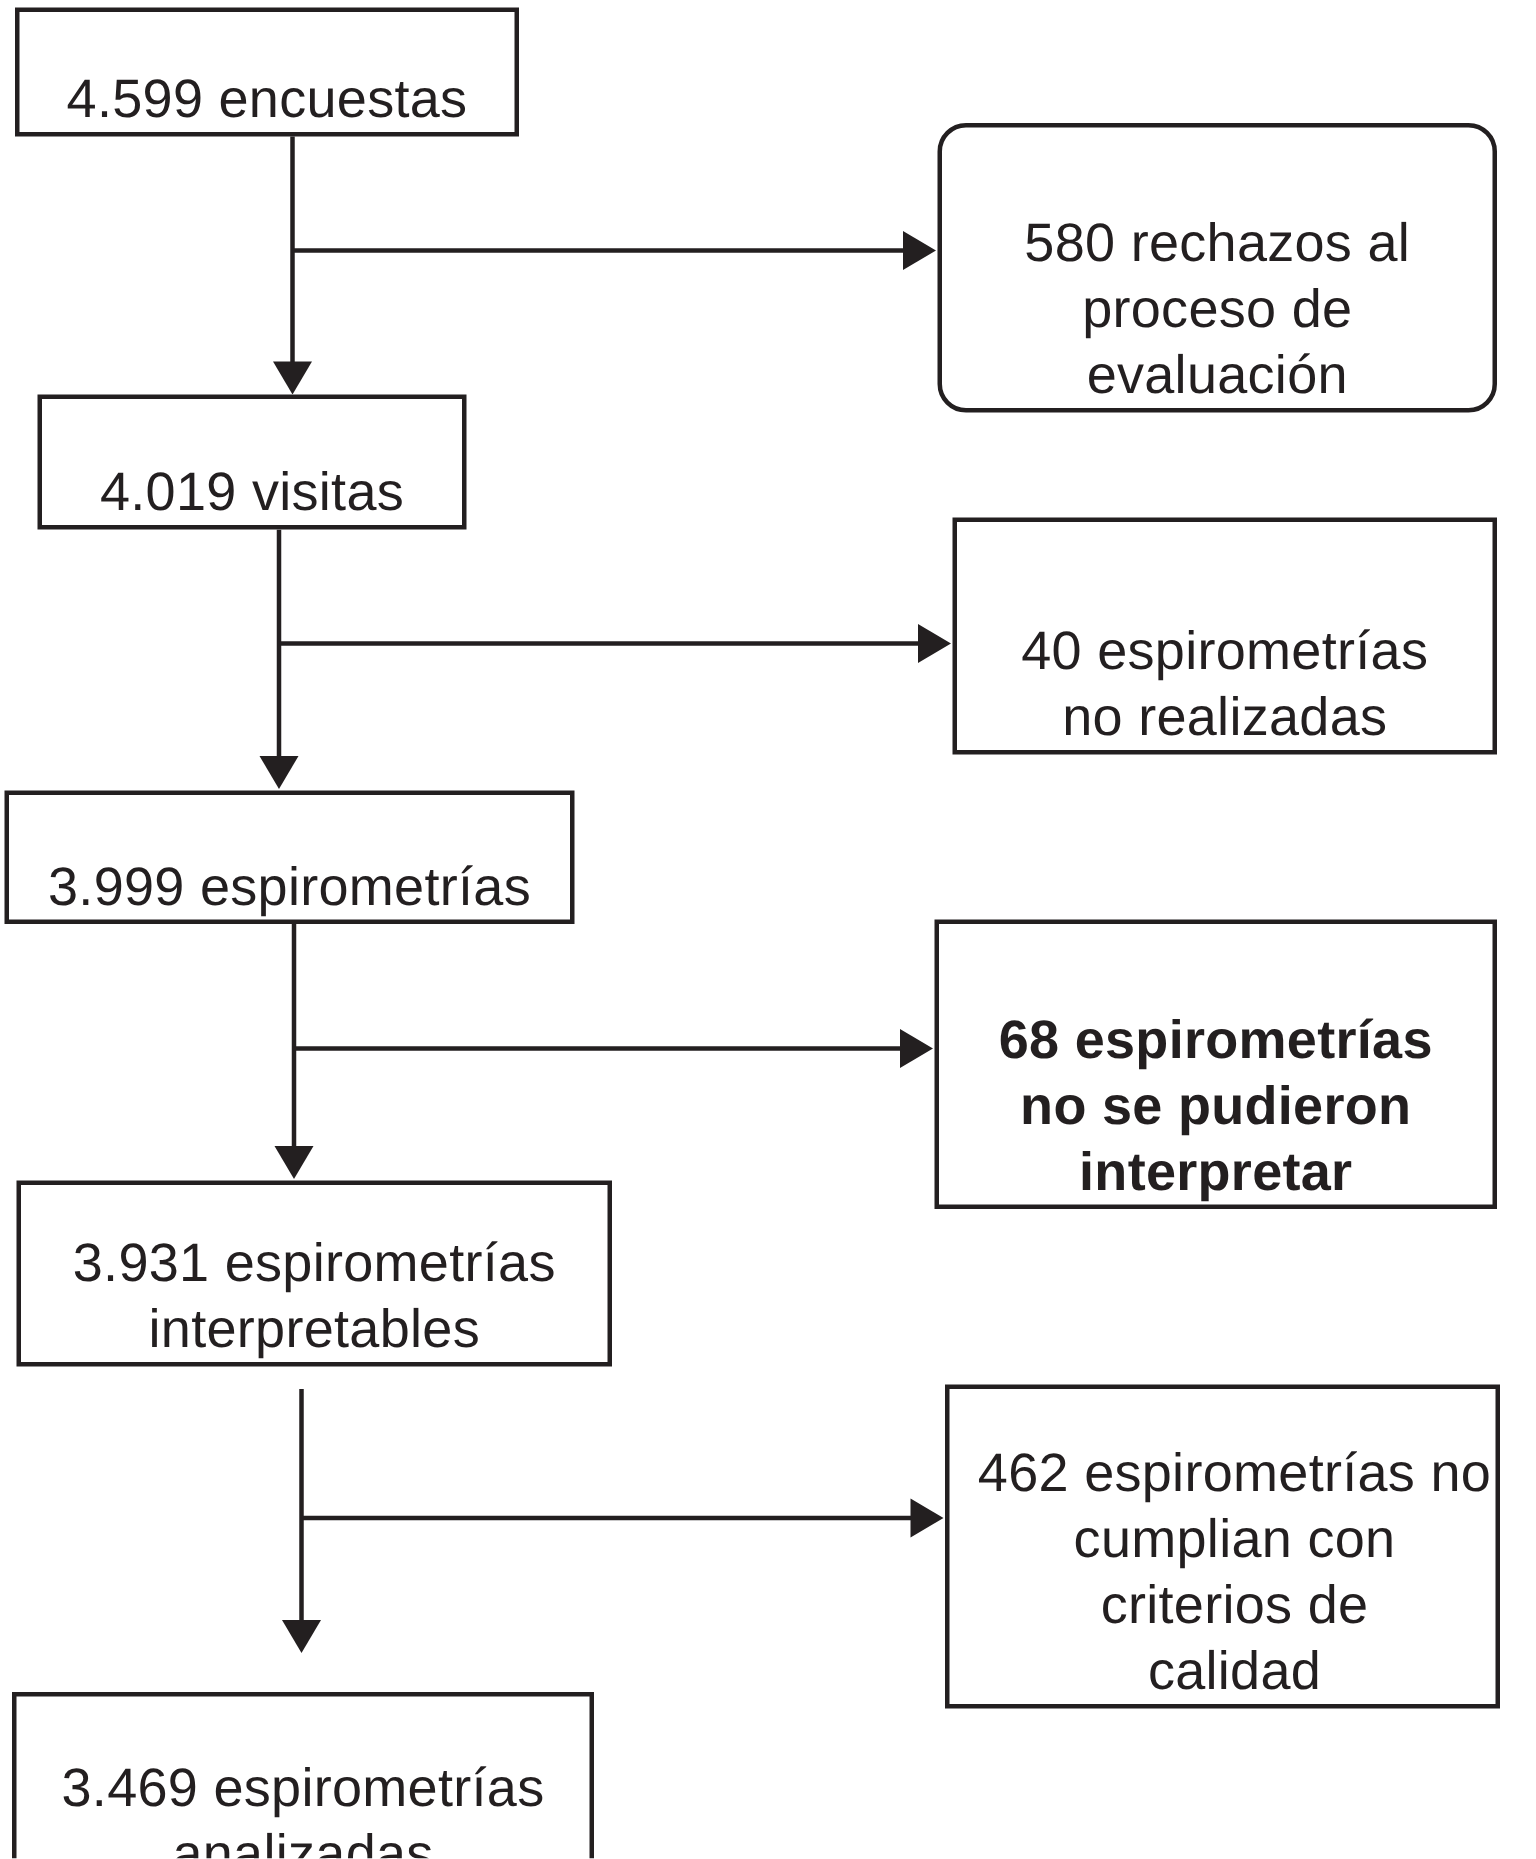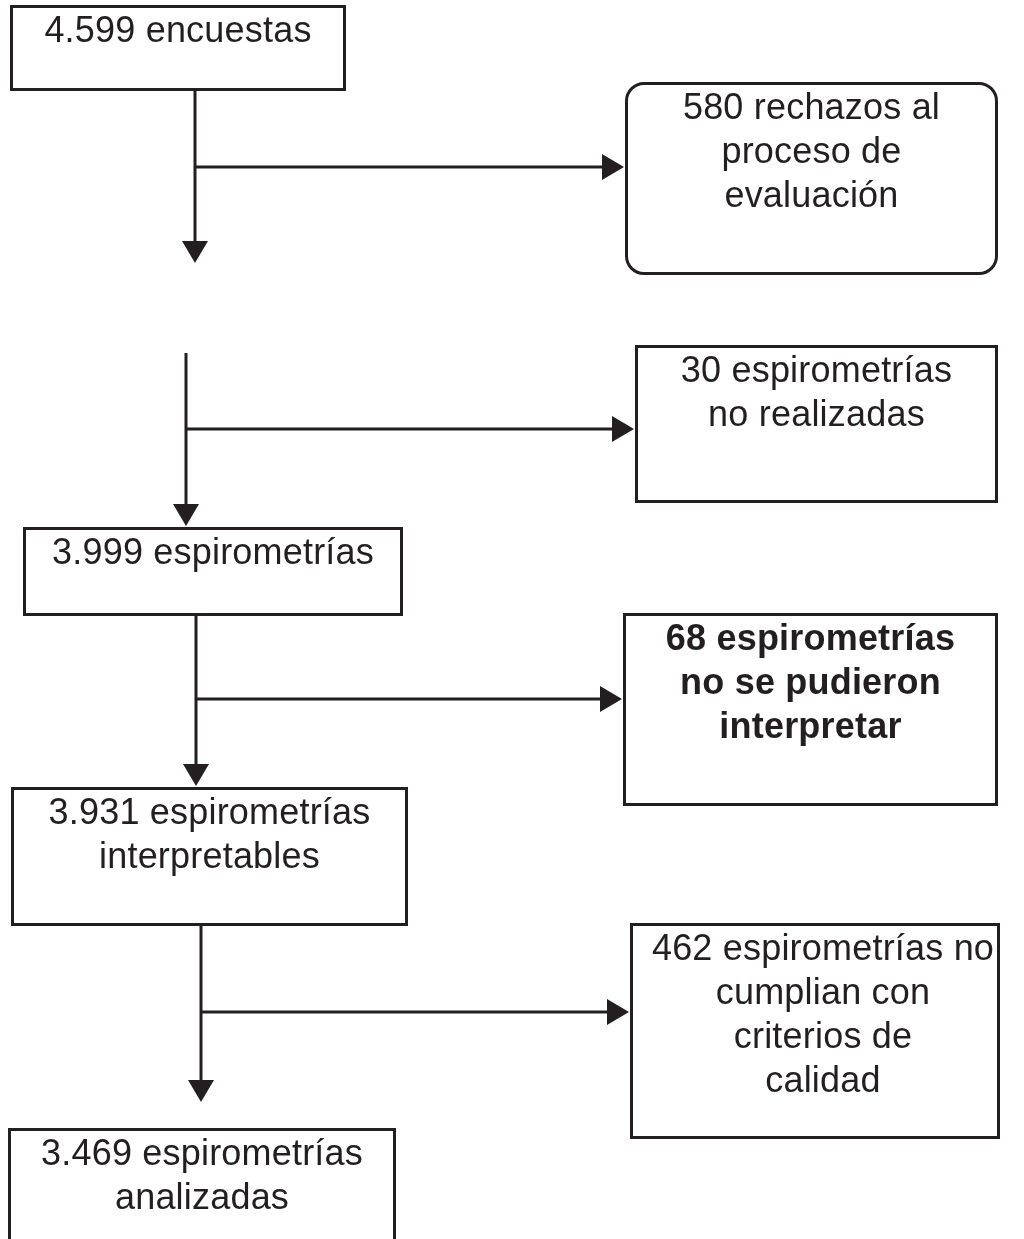--- a/index.html
+++ b/index.html
@@ -7,28 +7,28 @@
   html,body { margin:0; padding:0; background:var(--bg); }
   .canvas {
     position:relative; width:1024px; height:1239px; background:var(--bg);
     font-family:"Liberation Sans", sans-serif; color:var(--line); overflow:hidden;
   }
   .connectors { position:absolute; left:0; top:0; width:1024px; height:1239px; }
   .connectors line { stroke:var(--line); stroke-width:3; }
   .connectors polygon { fill:var(--line); stroke:none; }
   .box {
     position:absolute; border:3px solid var(--line); background:var(--bg);
-    display:flex; align-items:flex-start; justify-content:center; text-align:center;
+    display:flex; align-items:flex-end; justify-content:center; text-align:center;
   }
   .box-label { white-space:pre-line; font-size:36px; line-height:1.22; letter-spacing:0.2px; }
   
   .m1 { left:10px;  top:5px;    width:336px; height:86px;  }
   .m2 { left:25px;  top:263px;  width:286px; height:90px;  }
-  .m3 { left:3px;   top:527px;  width:380px; height:89px;margin-left:20px;  }
-  .m4 { left:11px;  top:787px;  width:397px; height:139px; }
+  .m3 { left:3px;   top:527px;  width:380px; height:89px;  }
+  .m4 { left:11px;  top:787px;  width:397px; height:124px; }
   .m5 { left:8px;   top:1128px; width:388px; height:133px; }
   
   .e1 { left:625px; top:82px;   width:373px; height:193px;border-radius:19px; }
   .e2 { left:635px; top:345px;  width:363px; height:158px; }
   .e3 { left:623px; top:613px;  width:375px; height:193px;font-weight:bold; }
   .e4 { left:630px; top:923px;  width:370px; height:216px;padding-left:16px; }
 </style>
 </head>
 <body>
 
@@ -61,39 +61,42 @@
       <line x1="201" y1="926" x2="201" y2="1084"></line>
       <polygon points="188,1080 214,1080 201,1102"></polygon>
       <line x1="201" y1="1012" x2="611" y2="1012"></line>
       <polygon points="607,999 607,1025 629,1012"></polygon>
     </g>
   </svg>
 
   <div class="box m1">
     <span class="box-label">4.599 encuestas</span>
   </div>
+  <div class="box m2">
+    <span class="box-label">4.019 visitas</span>
+  </div>
   <div class="box m3">
     <span class="box-label">3.999 espirometrías</span>
   </div>
   <div class="box m4">
     <span class="box-label">3.931 espirometrías
 interpretables</span>
   </div>
   <div class="box m5">
     <span class="box-label">3.469 espirometrías
 analizadas</span>
   </div>
 
   <div class="box e1">
     <span class="box-label">580 rechazos al
 proceso de
 evaluación</span>
   </div>
   <div class="box e2">
-    <span class="box-label">30 espirometrías
+    <span class="box-label">40 espirometrías
 no realizadas</span>
   </div>
   <div class="box e3">
     <span class="box-label">68 espirometrías
 no se pudieron
 interpretar</span>
   </div>
   <div class="box e4">
     <span class="box-label">462 espirometrías no
 cumplian con

